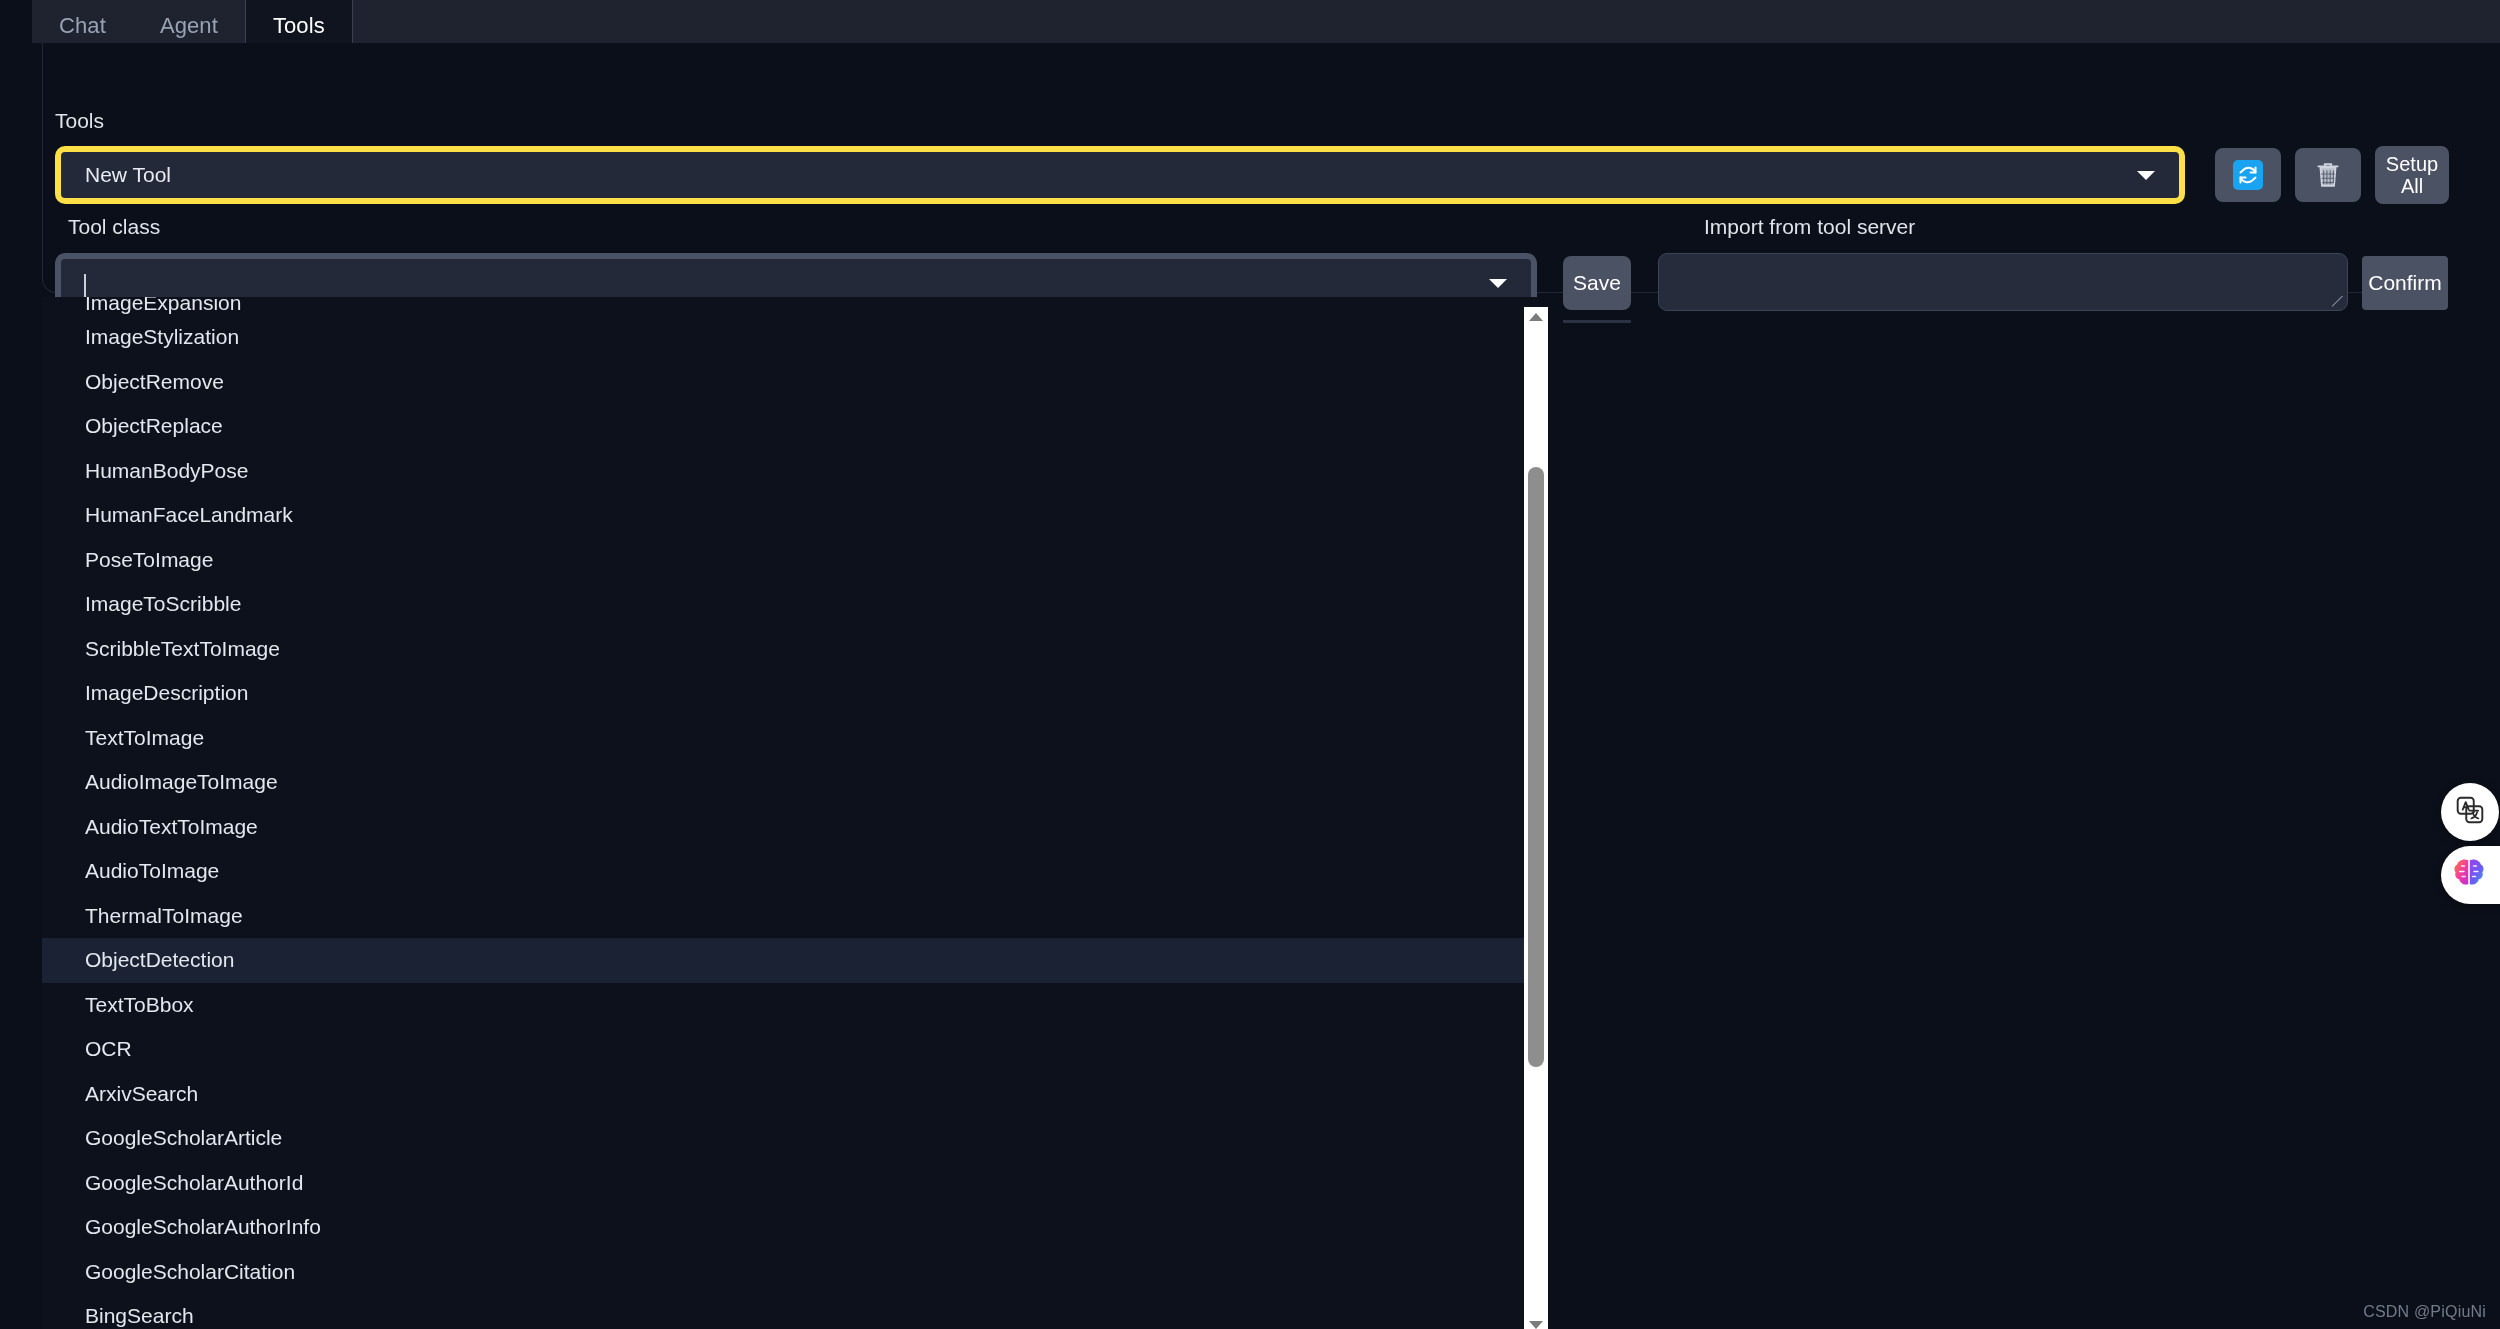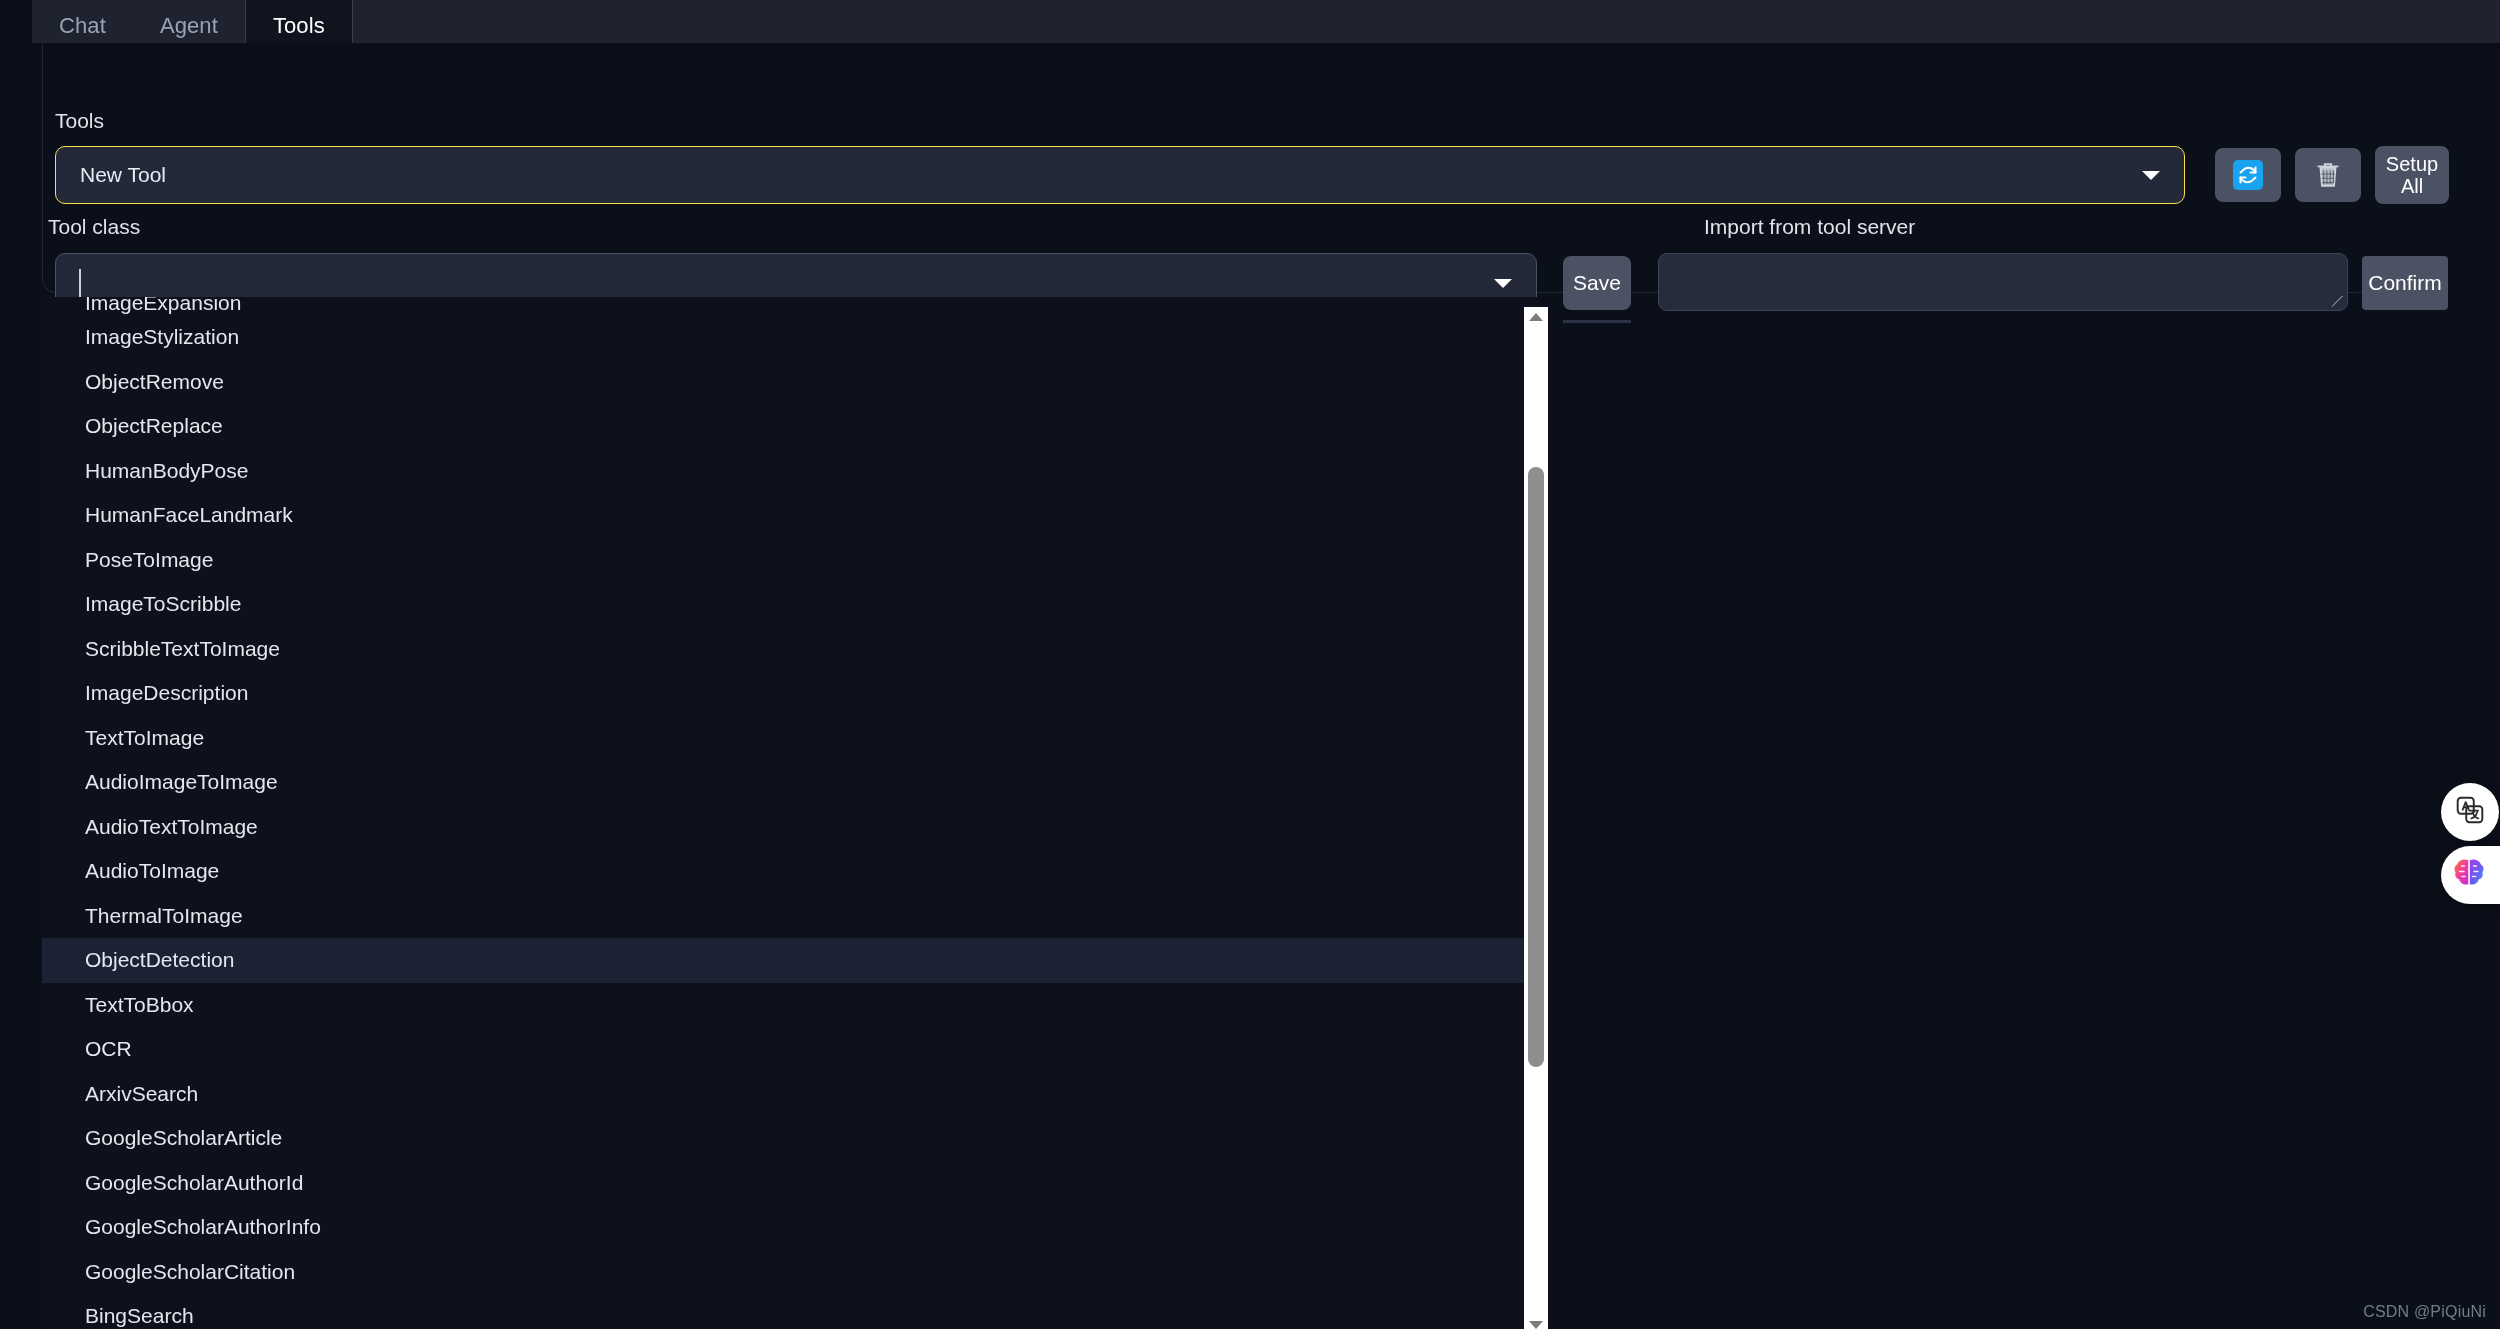--- a/index.html
+++ b/index.html
@@ -64,28 +64,28 @@
   }
 
   
   .field-label {
     position: absolute;
     font-size: 21px;
     color: #dfe3ea;
     white-space: nowrap;
   }
   #label-tools  { left: 55px;   top: 66px; }
-  #label-toolclass { left: 48px; top: 172px; }
+  #label-toolclass { left: 68px; top: 172px; }
   #label-import { left: 1658px; top: 172px; margin-left: 46px; }
 
   
   .select-box {
     position: absolute;
     background: #232939;
-    border: 1px solid #fde047;
+    border: 6px solid #fde047;
     border-radius: 10px;
     display: flex;
     align-items: center;
     cursor: pointer;
   }
   #tools-select {
     left: 55px;
     top: 103px;
     width: 2130px;
     height: 58px;

